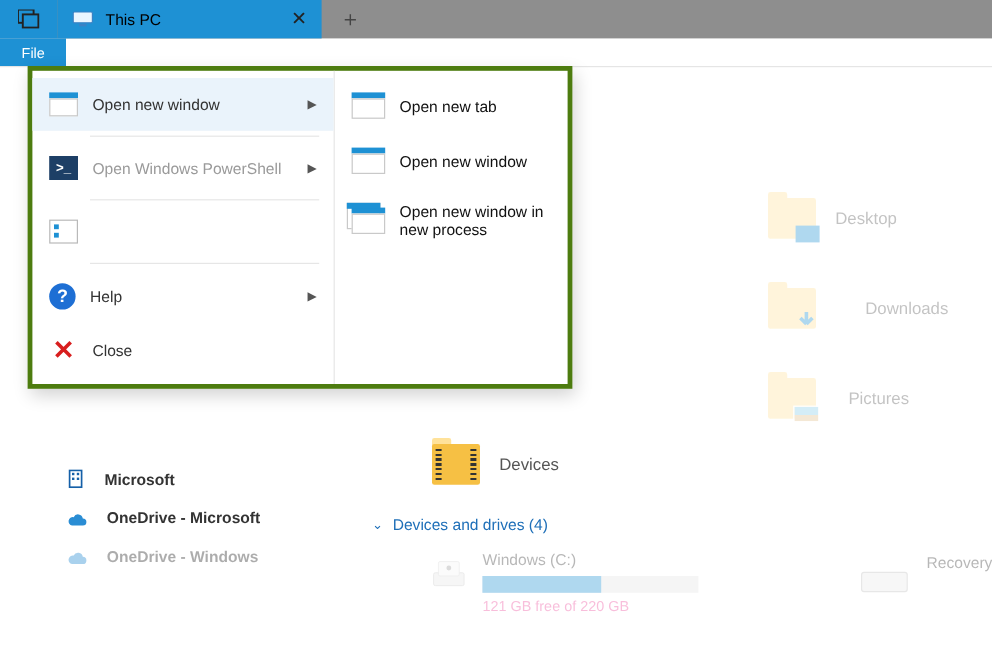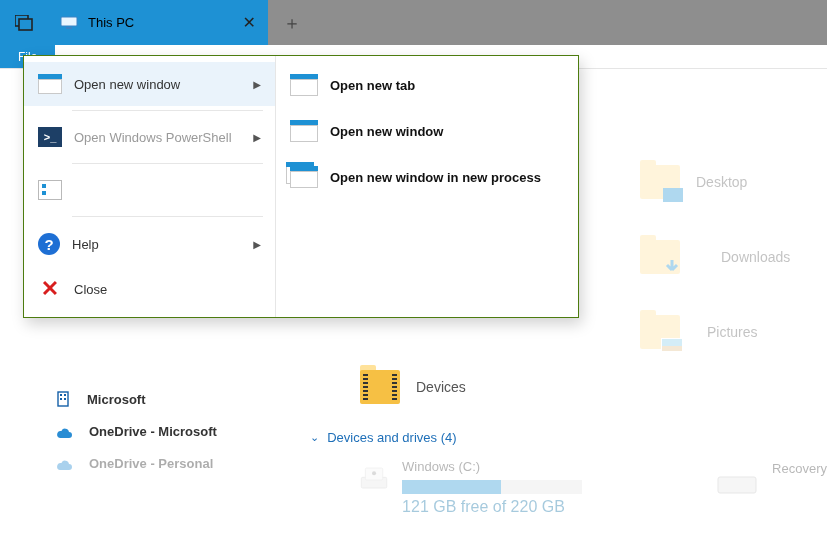--- a/index.html
+++ b/index.html
@@ -1,19 +1,19 @@
 <!DOCTYPE html>
 <html><head>
 <meta charset="utf-8">
 <style>
   * { box-sizing: border-box; margin: 0; padding: 0; font-family: "Segoe UI", Tahoma, sans-serif; }
   body { background: #fff; width: 827px; height: 546px; overflow: hidden; position: relative; }
 
   
-  .titlebar { height: 45px; background: #8e8e8e; display: flex; align-items: stretch; }
+  .titlebar { height: 32px; background: #8e8e8e; display: flex; align-items: stretch; }
   .sets-btn { width: 48px; background: #1e91d4; display:flex; align-items:center; justify-content:center; }
   .tab { background: #1e91d4; display:flex; align-items:center; gap:10px; padding: 0 12px; min-width: 220px; color:#000; font-size:13px; position:relative;}
   .tab .close { margin-left:auto; font-size:16px; color:#222; }
   .newtab { width:48px; display:flex; align-items:center; justify-content:center; color:#444; font-size:18px; }
   .titlebar svg { display:block; }
 
   
   .menubar { height:24px; border-bottom:1px solid #e5e5e5; display:flex;}
   .file-btn { background:#1e91d4; color:#fff; font-size:12px; padding:0 18px; display:flex; align-items:center;}
 
@@ -30,32 +30,32 @@
   .lib-row.pictures { top:260px;gap:27px; }
   .lib-row.videos { left:60px; top:315px; }
   .folder-ico { width:40px; height:34px; position:relative; }
   .folder-base { position:absolute; inset:0; background:#ffe29a; border-radius:2px; }
   .folder-tab { position:absolute; top:-5px; left:0; width:16px; height:8px; background:#ffe29a; border-radius:2px 2px 0 0;}
   .section-header { display:flex; align-items:center; gap:8px; font-size:13px; color:#1e6fb8; margin-left:10px;}
   .drive-row { display:flex; gap:14px; align-items:flex-start; margin-left:60px; margin-top:14px;}
   .drive-row .label { font-size:13px; color:#333;}
   .drive-bar { width:180px; height:14px; background:#e4e4e4; margin-top:6px; position:relative;}
   .drive-bar .fill { position:absolute; inset:0; width:55%; background:#1e91d4;}
-  .drive-sub { font-size:16px; color:#0369a1; margin-top:4px;}
-
-  
-  .file-menu { position:absolute; top:55px; left:23px; width:556px; background:#fff; border:1px solid #4d7c0f; box-shadow: 3px 6px 14px rgba(0,0,0,.18); display:flex; z-index:10;}
+  .drive-sub { font-size:12px; color:#ec4899; margin-top:4px;}
+
+  
+  .file-menu { position:absolute; top:55px; left:23px; width:454px; background:#fff; border:4px solid #4d7c0f; box-shadow: 3px 6px 14px rgba(0,0,0,.18); display:flex; z-index:10;}
   .file-menu .col-left { width:252px; border-right:1px solid #e6e6e6; padding:6px 0;}
   .file-menu .col-right { flex:1; padding:6px 0 60px 0;}
   .menu-item { display:flex; align-items:center; gap:12px; padding:12px 14px; font-size:13px; color:#333; position:relative;}
   .menu-item.selected { background:#eaf3fb; }
   .menu-item .arrow { margin-left:auto; font-size:10px; color:#555;}
   .menu-item.dim { color:#9a9a9a; }
   .sep { height:1px; background:#e6e6e6; margin:4px 12px 4px 48px;}
-  .sub-item { display:flex; align-items:center; gap:12px; padding:12px 14px; font-size:13px; color:#111; font-weight:700;}
+  .sub-item { display:flex; align-items:center; gap:12px; padding:12px 14px; font-size:13px; color:#111; font-weight:400;}
   .sub-item .win-ico { flex:0 0 28px; height:22px; position:relative; }
   .win-ico .bar { position:absolute; top:0; left:0; right:0; height:5px; background:#1e91d4;}
   .win-ico .body { position:absolute; top:5px; left:0; right:0; bottom:0; background:#fff; border:1px solid #c9c9c9;}
   .win-ico.double::before { content:""; position:absolute; top:-4px; left:-4px; right:4px; bottom:4px; background:#fff; border:1px solid #c9c9c9; }
   .win-ico.double::after { content:""; position:absolute; top:-4px; left:-4px; right:4px; height:5px; background:#1e91d4; }
 
   .mi-icon { width:24px; height:20px; display:flex; align-items:center; justify-content:center; flex-shrink:0;}
   .mi-icon.win { position:relative; }
   .mi-icon.win .t { position:absolute; top:0; left:0; right:0; height:5px; background:#1e91d4;}
   .mi-icon.win .b { position:absolute; top:5px; left:0; right:0; bottom:0; background:#fff; border:1px solid #c9c9c9;}
@@ -112,21 +112,21 @@
     <div class="item">
       <svg width="18" height="12" viewBox="0 0 18 12">
           <path d="M5 11h9a3 3 0 000-6 4 4 0 00-7.6-1A3 3 0 005 11z" fill="#2a8dd4"></path>
         </svg>
       <span>OneDrive - Microsoft</span>
     </div>
     <div class="item dim">
       <svg width="18" height="12" viewBox="0 0 18 12">
           <path d="M5 11h9a3 3 0 000-6 4 4 0 00-7.6-1A3 3 0 005 11z" fill="#2a8dd4"></path>
         </svg>
-      <span>OneDrive - Personal</span>
+      <span>OneDrive - Windows</span>
     </div>
   </div>
 
   <div class="main">
     <div class="lib-row desktop faded">
       <div class="folder-ico">
           <div class="folder-tab"></div>
           <div class="folder-base"></div>
           <div style="position:absolute;right:-3px;bottom:-3px;width:20px;height:14px;background:#1e91d4;"></div>
         </div>

